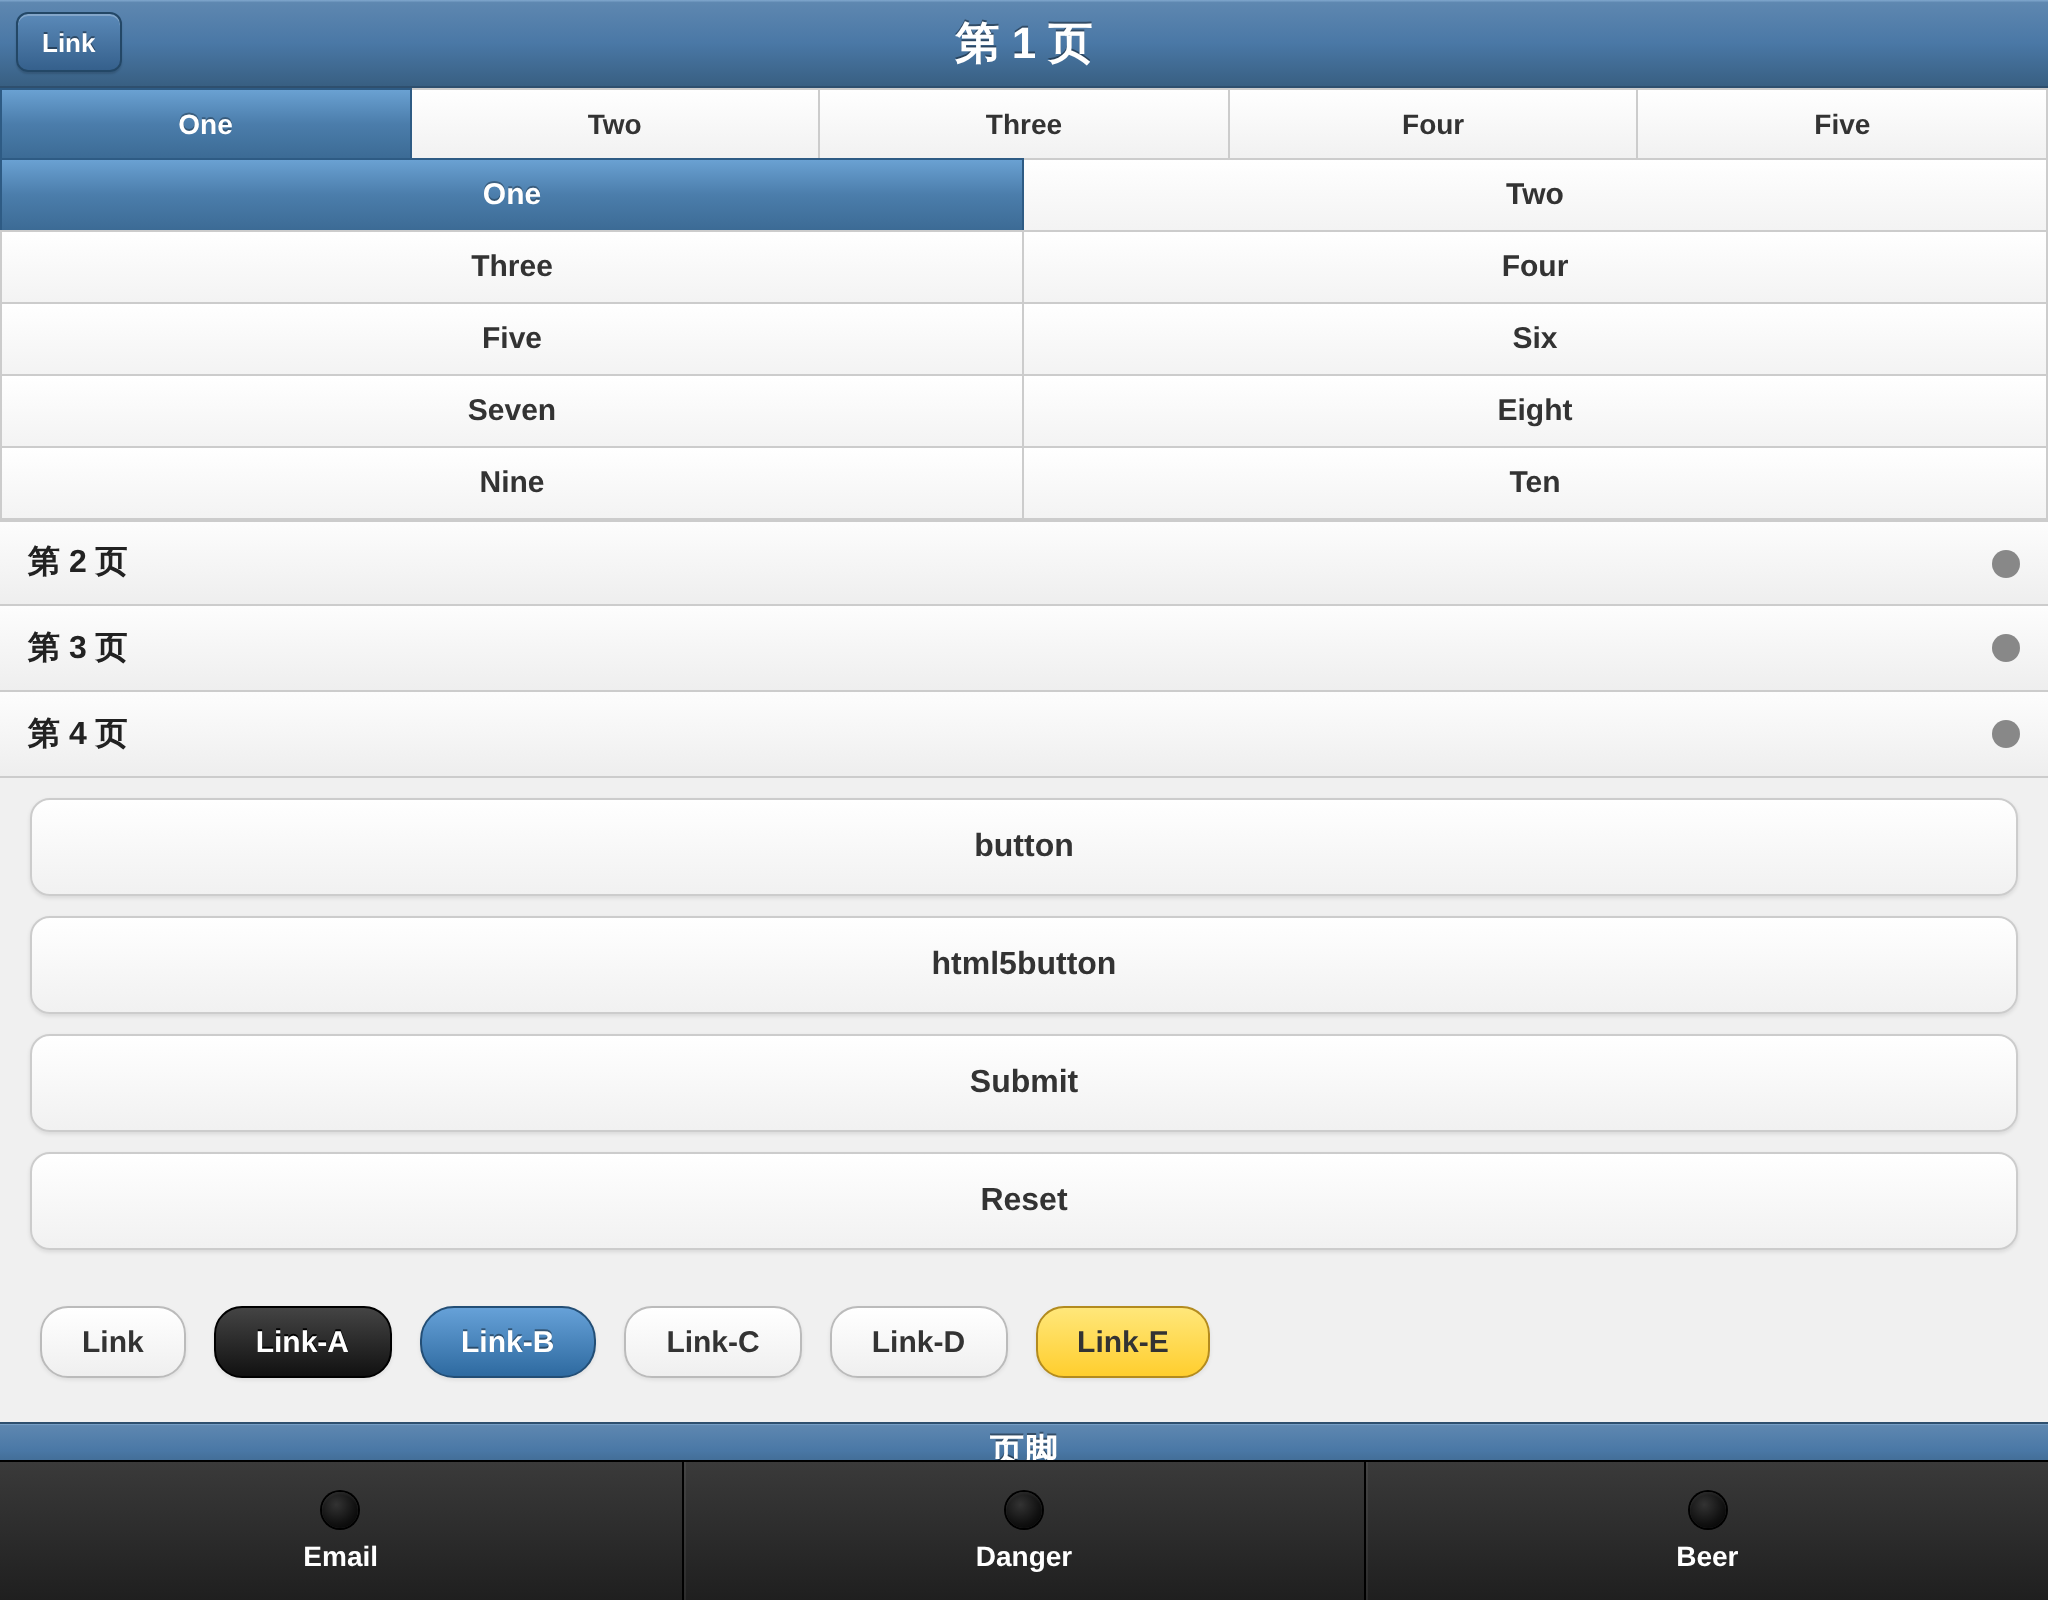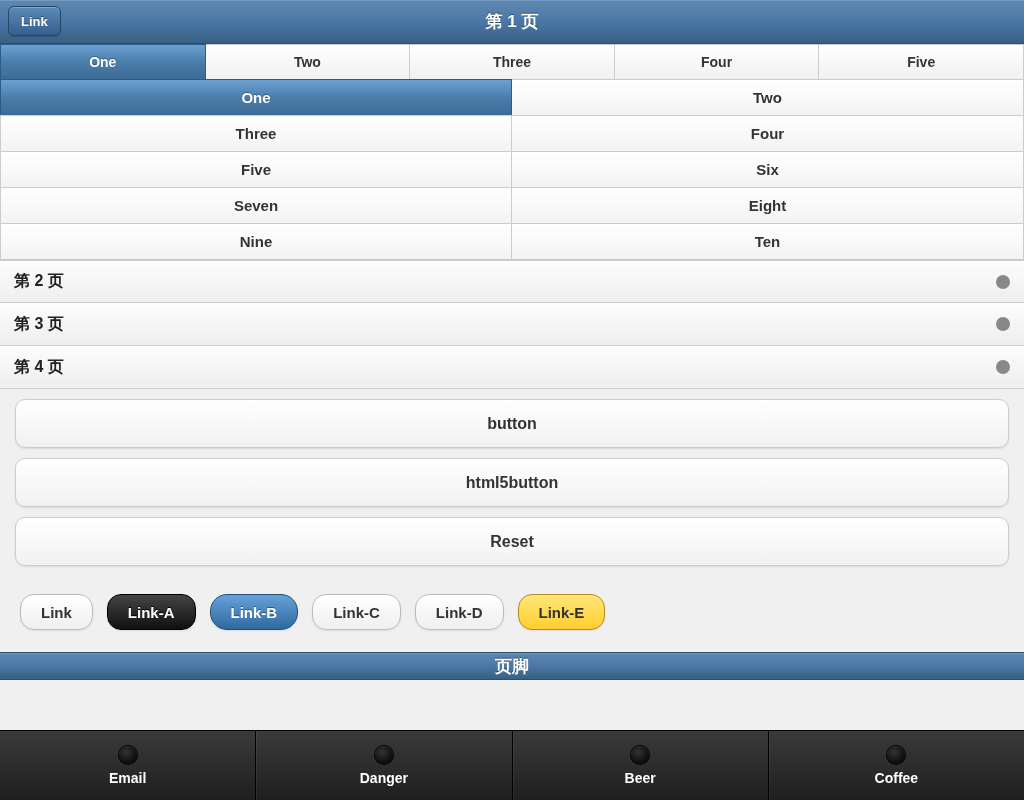--- a/index.html
+++ b/index.html
@@ -1,20 +1,20 @@
 <!DOCTYPE html>
 <html><head>
 <meta charset="utf-8">
 <style>
   * { margin:0; padding:0; box-sizing:border-box; font-family:"Helvetica Neue",Helvetica,Arial,sans-serif; -webkit-font-smoothing:antialiased; }
   body { width:1024px; height:800px; overflow:hidden; background:#f0f0f0; position:relative; }
 
   
   .header { height:44px; background:linear-gradient(to bottom,#81a8ce 0%,#5e87b0 3%,#4a78a6 50%,#385f82 100%); border-bottom:1px solid #2e4f6e; display:flex; align-items:center; justify-content:center; position:relative; }
-  .header-title { color:#fff; font-size:17px; font-weight:bold; text-shadow:0 -1px 0 rgba(0,0,0,.4); }
+  .header-title { color:#fff; font-size:22px; font-weight:bold; text-shadow:0 -1px 0 rgba(0,0,0,.4); }
   .header-btn { position:absolute; left:8px; top:6px; height:30px; padding:0 12px; display:flex; align-items:center; font-size:13px; font-weight:bold; color:#fff; text-shadow:0 -1px 0 rgba(0,0,0,.4); background:linear-gradient(to bottom,#5b8ab9,#35608c); border:1px solid #234766; border-radius:6px; box-shadow:inset 0 1px 0 rgba(255,255,255,.25),0 1px 1px rgba(0,0,0,.15); cursor:pointer; }
 
   
   .seg-row { display:flex; width:100%; }
   .seg { flex:1; height:36px; display:flex; align-items:center; justify-content:center; font-size:14px; font-weight:bold; color:#333; background:linear-gradient(to bottom,#fff,#f1f1f1); border:1px solid #ccc; border-left:none; cursor:pointer; }
   .seg:first-child{ border-left:1px solid #2e5b84; }
   .seg.active { color:#fff; text-shadow:0 -1px 0 rgba(0,0,0,.3); background:linear-gradient(to bottom,#6aa1d2,#4b7dab 50%,#3c6b95); border-color:#2e5b84; }
 
   
   .grid2 { display:flex; flex-wrap:wrap; width:100%; }
@@ -127,20 +127,23 @@
 </div>
 
 <div class="big-btn-col">
   <div class="bigbtn">
       <span>button</span>
     </div>
   <div class="bigbtn">
       <span>html5button</span>
     </div>
   <div class="bigbtn">
+      <span>Submit</span>
+    </div>
+  <div class="bigbtn">
       <span>Reset</span>
     </div>
 </div>
 
 <div class="pill-row">
   <div class="pill">
       <span>Link</span>
     </div>
   <div class="pill dark">
       <span>Link-A</span>
@@ -169,17 +172,13 @@
       <span>Email</span>
     </div>
   <div class="tab">
       <span class="ticon"></span>
       <span>Danger</span>
     </div>
   <div class="tab">
       <span class="ticon"></span>
       <span>Beer</span>
     </div>
-  <div class="tab">
-      <span class="ticon"></span>
-      <span>Coffee</span>
-    </div>
 </div>
 
 </body></html>

